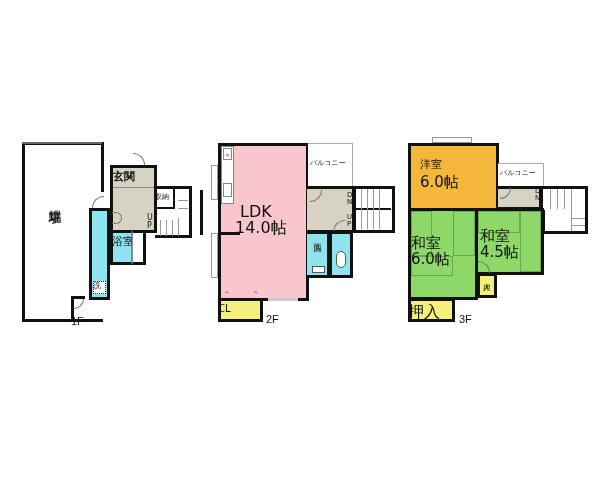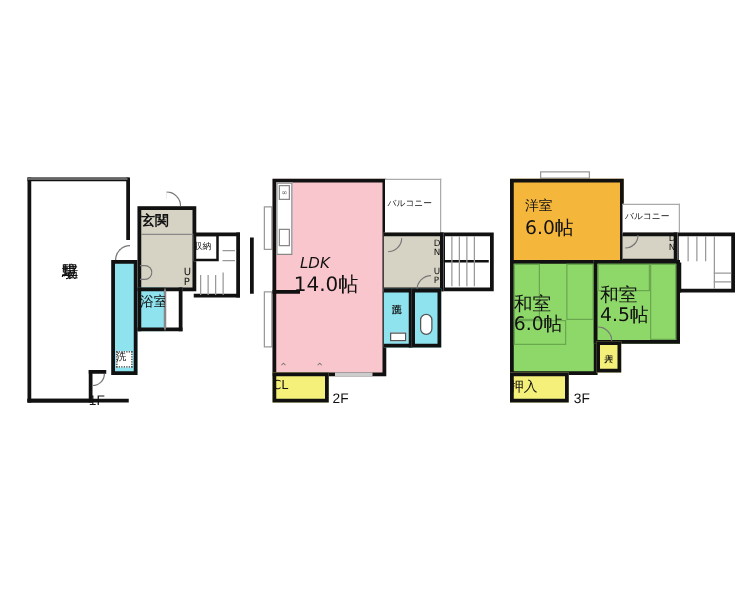--- a/index.html
+++ b/index.html
@@ -63,21 +63,21 @@
 
   <div class="thin" style="left:211px;top:165px;width:7px;height:35px;"></div>
   <div class="thin" style="left:211px;top:233px;width:7px;height:45px;"></div>
   <div class="wall" style="left:200px;top:190px;width:3px;height:45px;"></div>
 
   <div class="room" style="left:218px;top:143px;width:91px;height:158px;background:#f8c6cc;border:3px solid #111;"></div>
   <div class="abs" style="left:221px;top:146px;width:13px;height:58px;background:#fff;border:1px solid #888;"></div>
   <div class="abs" style="left:223px;top:148px;width:9px;height:12px;border:1px solid #888;background:#fff;font-size:6px;text-align:center;line-height:12px;color:#555;">∞</div>
   <div class="abs" style="left:223px;top:183px;width:9px;height:14px;border:1px solid #888;"></div>
   <div class="wall" style="left:218px;top:232px;width:22px;height:3px;"></div>
-  <div class="lbl" style="left:240px;top:204px;width:60px;font-size:12px;font-style:italic;">LDK</div>
+  <div class="lbl" style="left:240px;top:204px;width:60px;font-size:16px;">LDK</div>
   <div class="lbl" style="left:235px;top:220px;width:70px;font-size:16px;">14.0帖</div>
   <div class="abs" style="left:223px;top:290px;font-size:9px;color:#777;">⌃</div>
   <div class="abs" style="left:252px;top:290px;font-size:9px;color:#777;">⌃</div>
   <div class="abs" style="left:268px;top:298px;width:30px;height:3px;background:#ccc;"></div>
 
   <div class="room" style="left:218px;top:298px;width:45px;height:24px;background:#f4f07a;border:3px solid #111;"></div>
   <div class="lbl" style="left:218px;top:304px;width:45px;font-size:10px;">CL</div>
   <div class="floorlbl" style="left:266px;top:313px;">2F</div>
 
   <div class="room" style="left:308px;top:143px;width:45px;height:45px;border:1px solid #aaa;border-left:none;background:#fff;"></div>
@@ -138,15 +138,15 @@
   <div class="tatami" style="left:478px;top:211px;width:42px;height:22px;"></div>
   <div class="tatami" style="left:520px;top:211px;width:21px;height:61px;"></div>
   <div class="lbl" style="left:480px;top:229px;width:58px;font-size:15px;">和室</div>
   <div class="lbl" style="left:480px;top:245px;width:58px;font-size:15px;">4.5帖</div>
   <div class="abs" style="left:478px;top:261px;width:12px;height:12px;border:1px solid #777;border-left:none;border-bottom:none;border-radius:0 12px 0 0;"></div>
 
   <div class="room" style="left:477px;top:273px;width:20px;height:25px;background:#f4f07a;border:3px solid #111;"></div>
   <div class="lbl vert" style="left:482px;top:278px;font-size:7px;">押入</div>
 
   <div class="room" style="left:408px;top:298px;width:47px;height:24px;background:#f4f07a;border:3px solid #111;"></div>
-  <div class="lbl" style="left:408px;top:304px;width:47px;font-size:11px;">押入</div>
+  <div class="lbl" style="left:408px;top:304px;width:47px;font-size:16px;">押入</div>
   <div class="floorlbl" style="left:459px;top:313px;">3F</div>
 </div>
 
 </body></html>

